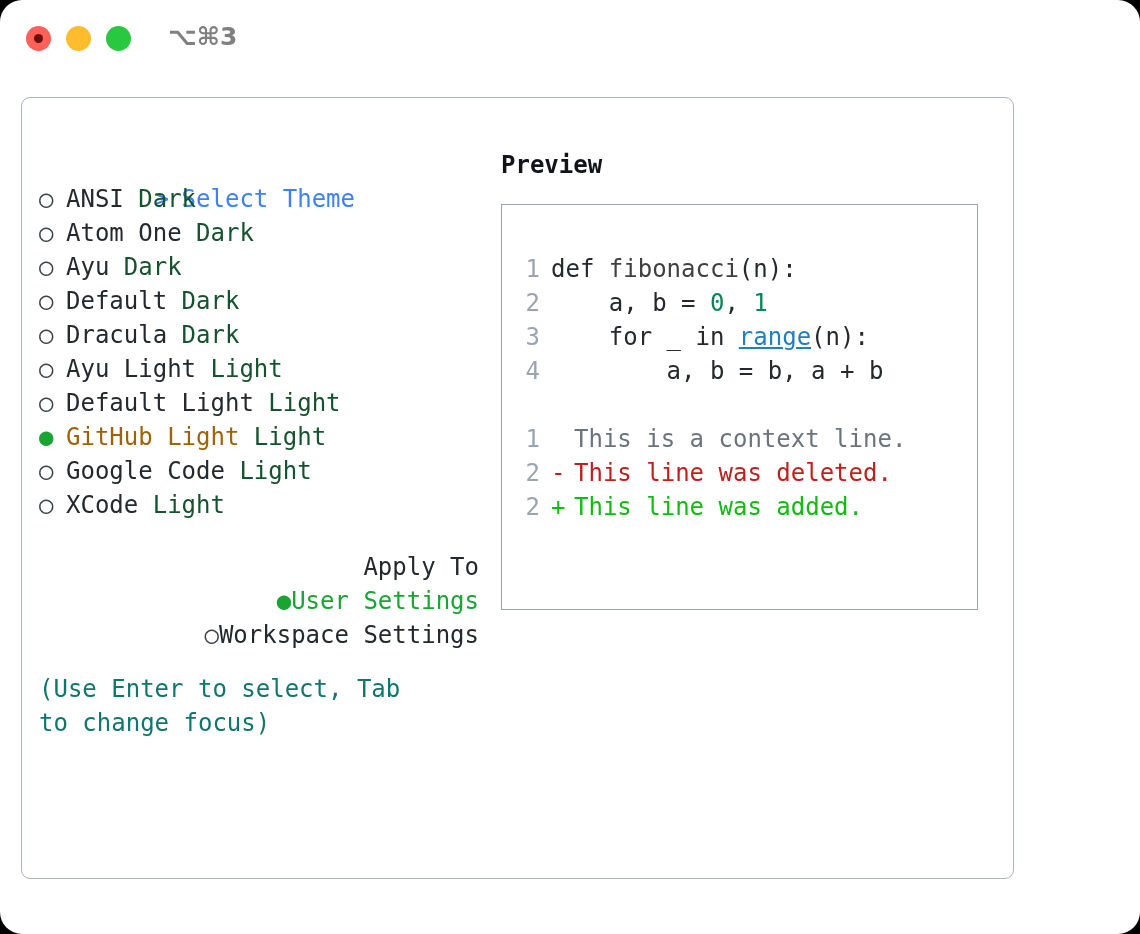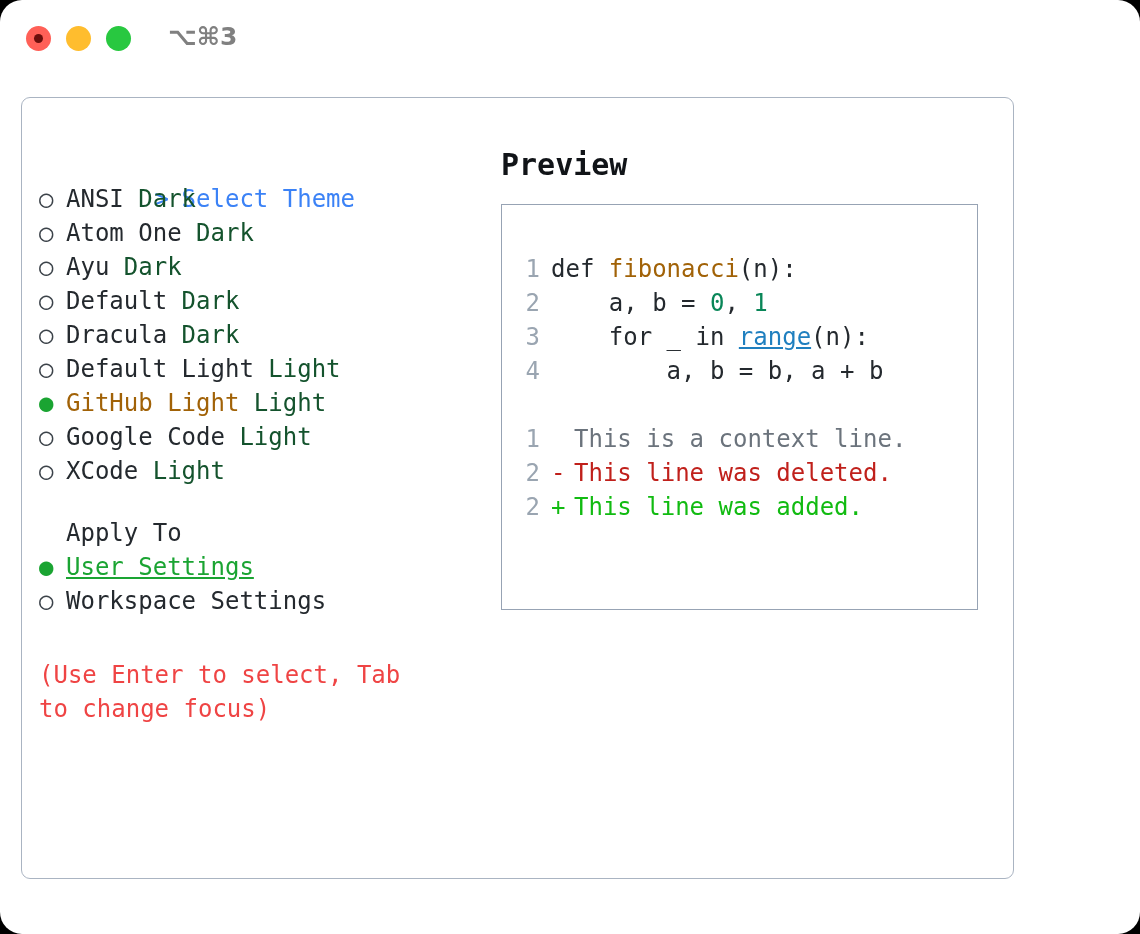--- a/index.html
+++ b/index.html
@@ -98,49 +98,49 @@
     font-size: 24px;
   }
   .marker-filled { color: #1aa432; }
   .marker-empty  { color: #3b4249; }
   .theme-name { color: #24292e; }
   .theme-name.selected { color: #a16207; }
   .theme-tag {
     color: #14532d;
   }
 
-  #apply-block { margin-top: 28px; }
+  #apply-block { margin-top: 28px; text-align: right; }
   .apply-header {
     height: 34px;
     line-height: 34px;
     font-size: 24px;
     color: #24292e;
     padding-left: 27px;
     white-space: pre;
   }
   .apply-name { color: #24292e; }
-  .apply-name.selected { color: #1aa432; text-decoration: underline; }
+  .apply-name.selected { color: #1aa432; }
 
   #hint {
-    margin-top: 40px;
-    font-size: 24px;
-    line-height: 34px;
-    color: #ef4444;
+    margin-top: 20px;
+    font-size: 24px;
+    line-height: 34px;
+    color: #0f766e;
     width: 400px;
   }
 
   
   #right-col {
     position: absolute;
     left: 479px;
     top: 50px;
     width: 500px;
   }
   #preview-title {
-    font-size: 30px;
+    font-size: 24px;
     font-weight: bold;
     color: #111418;
     line-height: 34px;
     height: 34px;
   }
   #preview-box {
     margin-top: 22px;
     width: 477px;
     height: 406px;
     border: 1.5px solid #97a3b4;
@@ -165,21 +165,21 @@
     display: inline-block;
     width: 22px;
     text-align: right;
     color: #9aa5b1;
     margin-right: 11px;
   }
   .diff-mark {
     display: inline-block;
     width: 23px;
   }
-  .tok-fn   { color: #a16207; }
+  .tok-fn   { color: #404040; }
   .tok-num  { color: #098658; }
   .tok-call { color: #1f7fbf; text-decoration: underline; }
   .diff-ctx { color: #6b737c; }
   .diff-del { color: #c0201b; }
   .diff-add { color: #11bb11; }
   .spacer-line { height: 34px; }
 </style>
 </head>
 <body>
 
@@ -199,20 +199,21 @@
       <div class="row header-row">
         <span class="marker">&gt;</span><span>Select Theme</span>
       </div>
 
       <div id="theme-list">
           <div class="row"><span class="marker marker-empty">○</span><span class="theme-name">ANSI</span><span class="theme-tag"> Dark</span></div>
           <div class="row"><span class="marker marker-empty">○</span><span class="theme-name">Atom One</span><span class="theme-tag"> Dark</span></div>
           <div class="row"><span class="marker marker-empty">○</span><span class="theme-name">Ayu</span><span class="theme-tag"> Dark</span></div>
           <div class="row"><span class="marker marker-empty">○</span><span class="theme-name">Default</span><span class="theme-tag"> Dark</span></div>
           <div class="row"><span class="marker marker-empty">○</span><span class="theme-name">Dracula</span><span class="theme-tag"> Dark</span></div>
+          <div class="row"><span class="marker marker-empty">○</span><span class="theme-name">Ayu Light</span><span class="theme-tag"> Light</span></div>
           <div class="row"><span class="marker marker-empty">○</span><span class="theme-name">Default Light</span><span class="theme-tag"> Light</span></div>
           <div class="row"><span class="marker marker-filled">●</span><span class="theme-name selected">GitHub Light</span><span class="theme-tag"> Light</span></div>
           <div class="row"><span class="marker marker-empty">○</span><span class="theme-name">Google Code</span><span class="theme-tag"> Light</span></div>
           <div class="row"><span class="marker marker-empty">○</span><span class="theme-name">XCode</span><span class="theme-tag"> Light</span></div>
         </div>
 
       <div id="apply-block">
         <div class="apply-header">Apply To</div>
         <div id="apply-list">
             <div class="row"><span class="marker marker-filled">●</span><span class="apply-name selected">User Settings</span></div>

